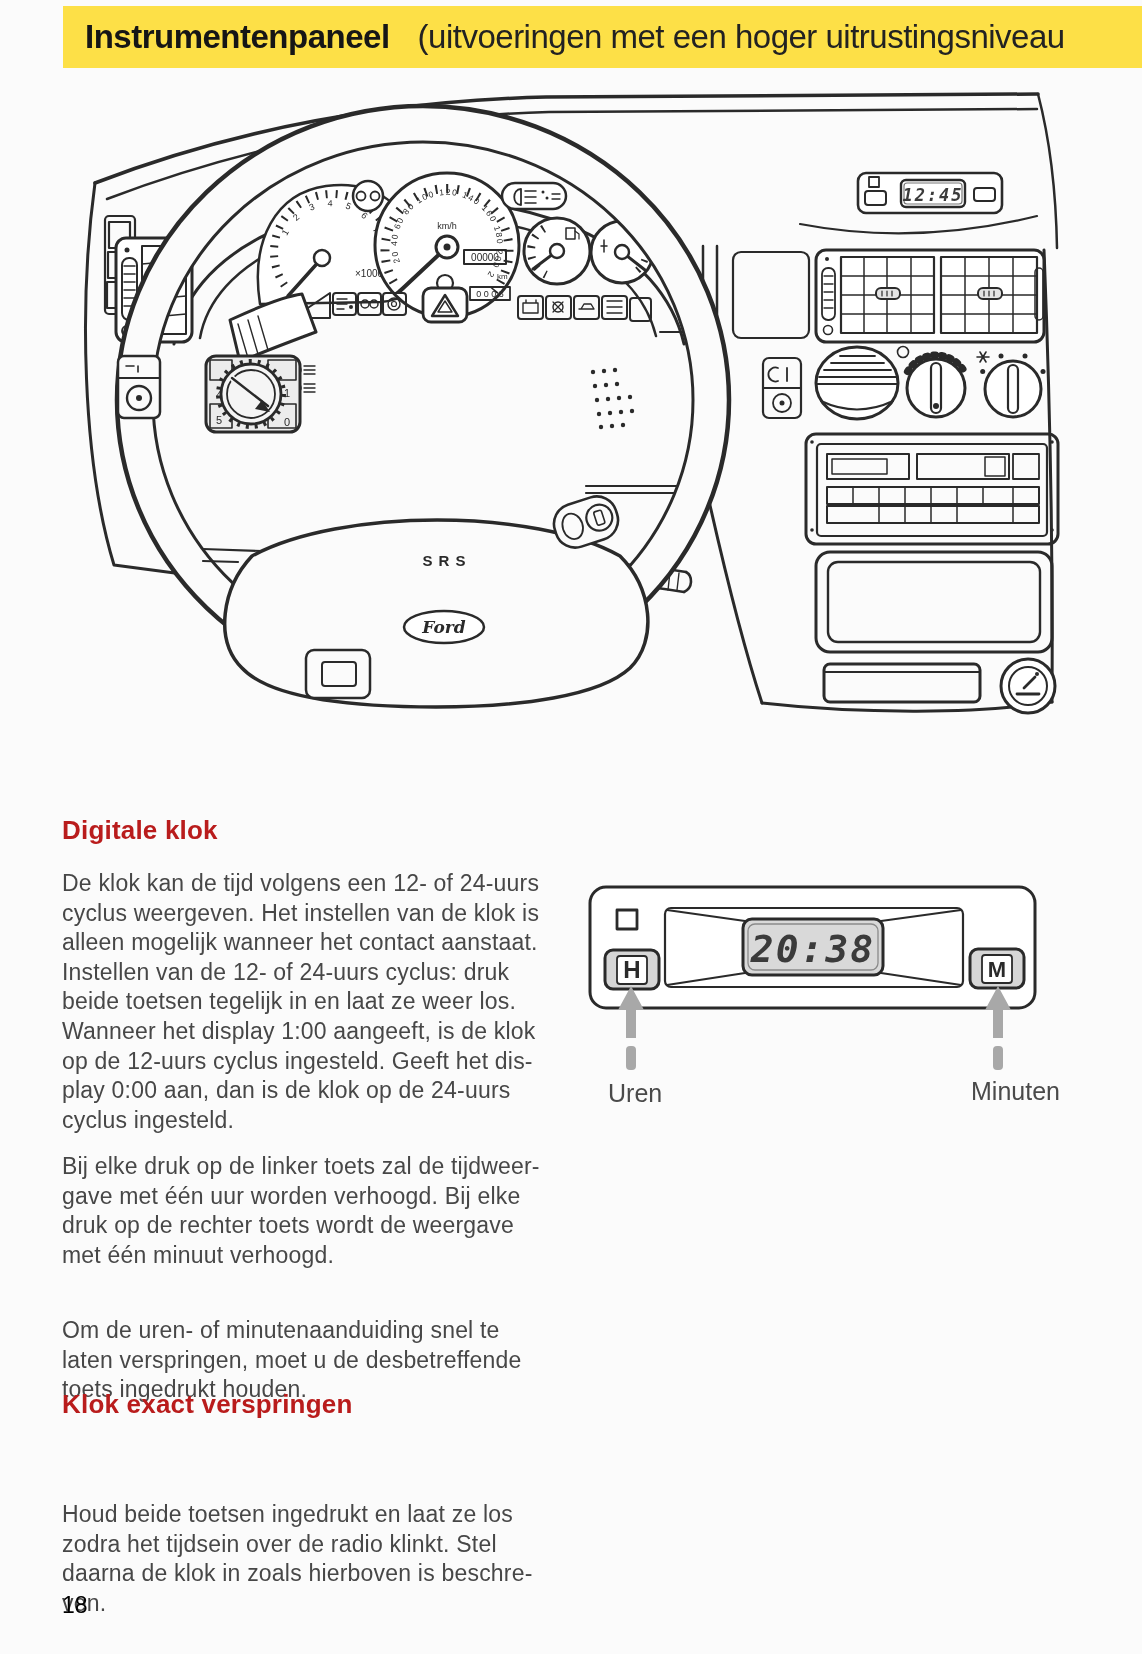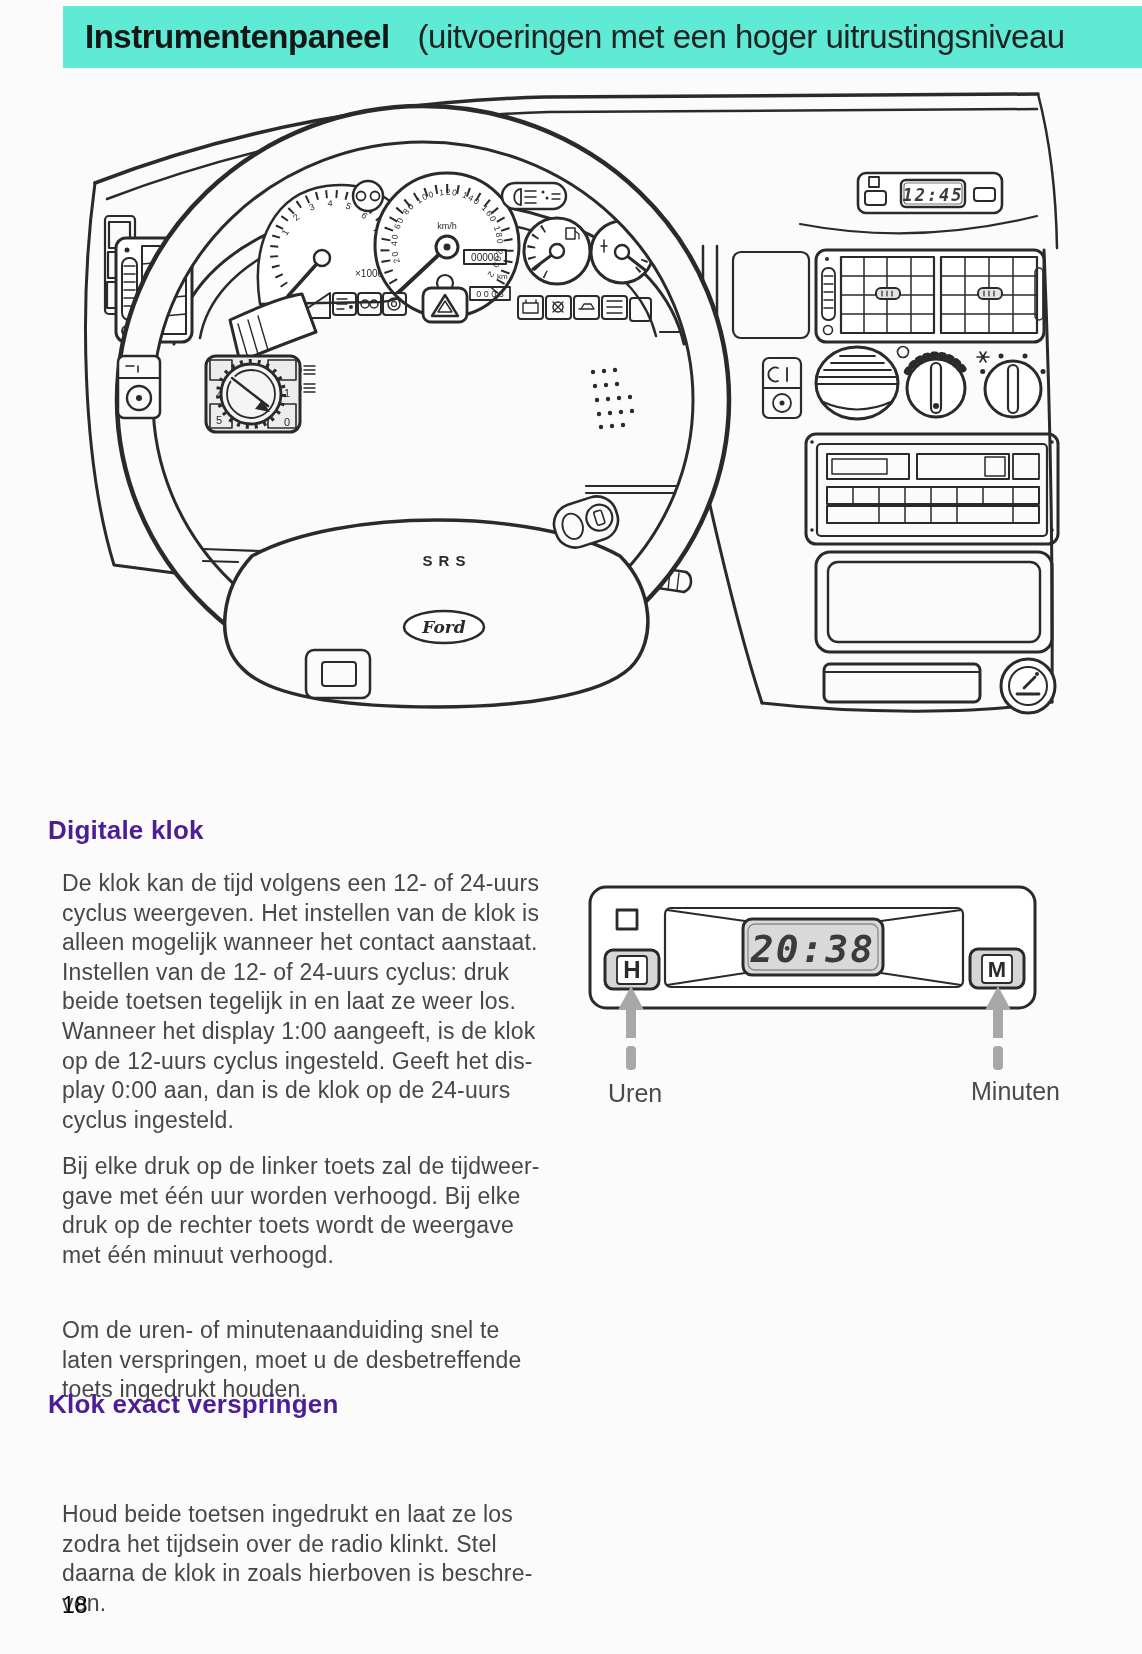--- a/index.html
+++ b/index.html
@@ -4,27 +4,27 @@
 <style>
   html,body { margin:0; padding:0; }
   body {
     width:1142px; height:1654px; position:relative;
     background:#fbfbfb; overflow:hidden;
     font-family:"Liberation Sans", sans-serif;
     color:#454545;
   }
   .header-bar {
     position:absolute; left:63px; top:6px; width:1079px; height:62px;
-    background:#5eead4; display:flex; align-items:center;
+    background:#fde047; display:flex; align-items:center;
     padding-left:22px; box-sizing:border-box; white-space:nowrap; overflow:hidden;
   }
   .header-bold { font-weight:bold; font-size:33px; color:#161616; letter-spacing:-0.5px; }
   .header-reg  { font-size:33px; color:#222; margin-left:28px; font-weight:400; letter-spacing:-0.5px; }
   .heading {
-    position:absolute; left:48px; font-weight:bold; font-size:26px; color:#4c1d95; letter-spacing:0.2px;
+    position:absolute; left:62px; font-weight:bold; font-size:26px; color:#b91c1c; letter-spacing:0.2px;
   }
   .para {
     position:absolute; left:62px; font-size:23px; line-height:29.6px;
     color:#474747; white-space:pre-line; letter-spacing:0.2px;margin-top:8px;
   }
   .page-number { position:absolute; left:62px; top:1592px; font-size:23px; color:#000000; }
   svg { position:absolute; }
   svg text { font-family:"Liberation Sans", sans-serif; fill:#2a2a2a; }
   .sevenseg {
     font-family:"DejaVu Sans Mono", monospace; font-style:italic; font-weight:bold;

